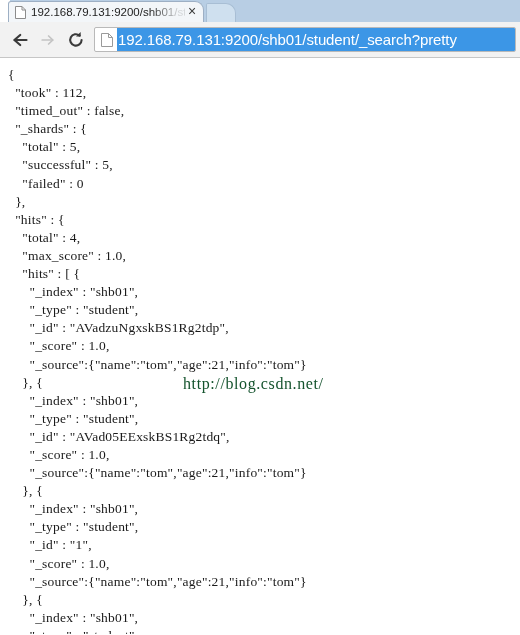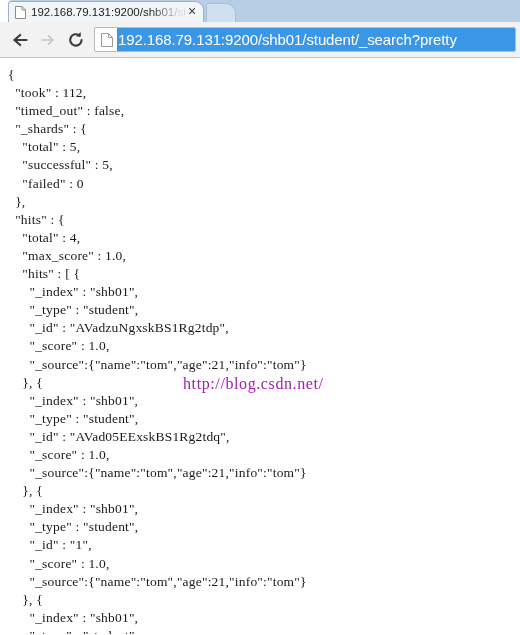--- a/index.html
+++ b/index.html
@@ -163,21 +163,21 @@
     letter-spacing: 0.2px;
     position: relative;
     z-index: 2;
   }
   .watermark {
     position: absolute;
     left: 183px;
     top: 317px;
     font-family: "Liberation Serif", "DejaVu Serif", serif;
     font-size: 16px;
-    color: #a21caf;
+    color: #14532d;
     white-space: nowrap;
     z-index: 1;
     letter-spacing: 0.6px;
   }
 </style>
 </head>
 <body>
 
 <div class="browser">
 

